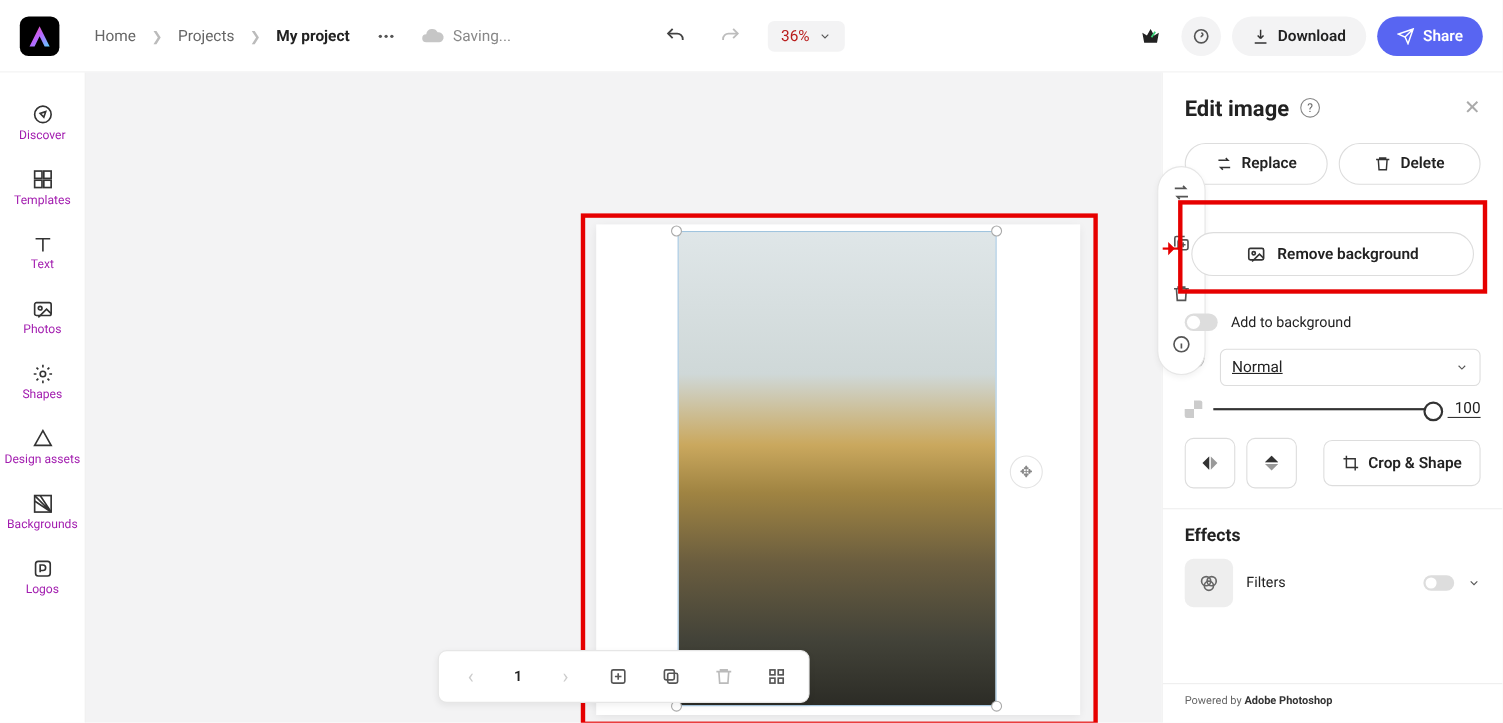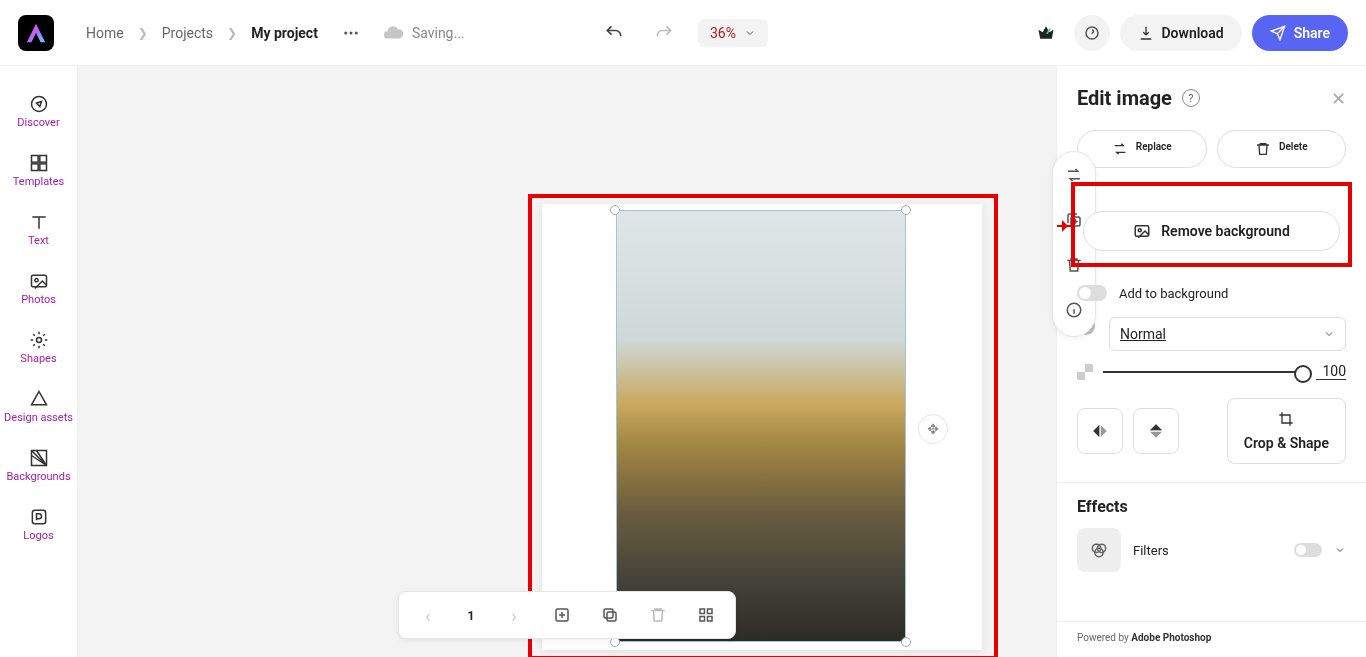--- a/index.html
+++ b/index.html
@@ -55,39 +55,39 @@
 .page-num { font-weight: 600; width: 20px; text-align: center; }
 
 
 .rightpanel { width: 310px; border-left: 1px solid #eee; background: #fff; display: flex; flex-direction: column; }
 .rp-head { display: flex; align-items: center; padding: 20px 20px 14px; gap: 10px; }
 .rp-title { font-size: 20px; font-weight: 700; }
 .rp-head .help { border: 1.5px solid #888; border-radius: 50%; width: 18px; height: 18px; display: flex; align-items: center; justify-content: center; font-size: 11px; color: #666; cursor: pointer; }
 .rp-head .close { margin-left: auto; font-size: 18px; color: #aaa; cursor: pointer; }
 .rp-body { padding: 6px 20px 10px; flex: 1; overflow-y: auto; }
 .pill-row { display: flex; gap: 10px; margin-bottom: 14px; }
-.pill { flex: 1; border: 1px solid #ddd; border-radius: 22px; padding: 10px 12px; display: flex; align-items: flex-start; justify-content: center; gap: 8px; font-size: 10px; font-weight: 600; cursor: pointer; }
+.pill { flex: 1; border: 1px solid #ddd; border-radius: 22px; padding: 10px 12px; display: flex; align-items: flex-end; justify-content: center; gap: 8px; font-size: 14px; font-weight: 600; cursor: pointer; }
 .callout-remove { border: 4px solid #e60000; padding: 12px 8px; margin: 0 -6px 18px; position: relative; }
 .rm-pill { border: 1px solid #ddd; border-radius: 22px; padding: 10px 14px; display: flex; align-items: center; justify-content: center; gap: 10px; font-size: 14px; font-weight: 600; cursor: pointer; background: #fff; margin-top: 13px; }
 .arrow { position: absolute; left: -163px; top: 50%; width: 160px; height: 2px; background: #e60000; }
 .arrow::after { content: ""; position: absolute; right: -2px; top: -5px; border: 6px solid transparent; border-left-color: #e60000; }
 .toggle-row { display: flex; align-items: center; gap: 12px; margin-bottom: 16px; }
 .toggle { width: 30px; height: 16px; background: #ddd; border-radius: 8px; position: relative; cursor: pointer; }
 .toggle::after { content: ""; position: absolute; width: 12px; height: 12px; background: #fff; border-radius: 50%; top: 2px; left: 2px; }
 .blend-row { display: flex; align-items: flex-start; gap: 14px; margin-bottom: 12px; text-decoration: underline; }
 .swatch { width: 18px; height: 18px; border-radius: 50%; background: radial-gradient(circle at 35% 35%, #555 40%, #bbb 41%); }
 .select { flex: 1; border: 1px solid #ddd; border-radius: 6px; padding: 8px 10px; display: flex; justify-content: space-between; align-items: center; cursor: pointer; font-size: 14px; }
 .opacity-row { display: flex; align-items: center; gap: 10px; margin-bottom: 18px; margin-top: 4px; }
 .checker { width: 16px; height: 16px; background: conic-gradient(#ccc 25%, #fff 0 50%, #ccc 0 75%, #fff 0); border-radius: 2px; }
 .slider { flex: 1; height: 2px; background: #333; position: relative; }
 .slider::after { content: ""; position: absolute; right: -6px; top: -6px; width: 14px; height: 14px; border: 2px solid #333; border-radius: 50%; background: #fff; }
 .opacity-val { width: 30px; text-align: right; font-size: 14px; border-bottom: 1px solid #333; }
 .tool-row { display: flex; gap: 10px; align-items: center; margin-bottom: 18px; }
 .sqbtn { width: 46px; height: 46px; border: 1px solid #ddd; border-radius: 8px; display: flex; align-items: center; justify-content: center; cursor: pointer; font-size: 16px; }
-.crop-btn { margin-left: auto; border: 1px solid #ddd; border-radius: 8px; padding: 12px 16px; display: flex; align-items: center; gap: 8px; font-weight: 600; cursor: pointer; font-size: 14px; flex-direction: column; }
+.crop-btn { margin-left: auto; border: 1px solid #ddd; border-radius: 8px; padding: 12px 16px; display: flex; align-items: center; gap: 8px; font-weight: 600; cursor: pointer; font-size: 14px; }
 .divider { height: 1px; background: #eee; margin: 0 -20px 14px; }
 .section-title { font-size: 16px; font-weight: 700; margin-bottom: 12px; }
 .filters-row { display: flex; align-items: center; gap: 12px; }
 .filters-chip { width: 44px; height: 44px; border-radius: 8px; background: #eee; display: flex; align-items: center; justify-content: center; }
 .mini-toggle { margin-left: auto; width: 28px; height: 14px; background: #ddd; border-radius: 8px; position: relative; }
 .mini-toggle::after { content: ""; position: absolute; width: 10px; height: 10px; background: #fff; border-radius: 50%; top: 2px; left: 2px; }
 .rp-foot { padding: 10px 20px 14px; border-top: 1px solid #eee; font-size: 10px; color: #666; }
 .rp-foot b { font-weight: 700; color: #333; }
 </style>
 </head>

